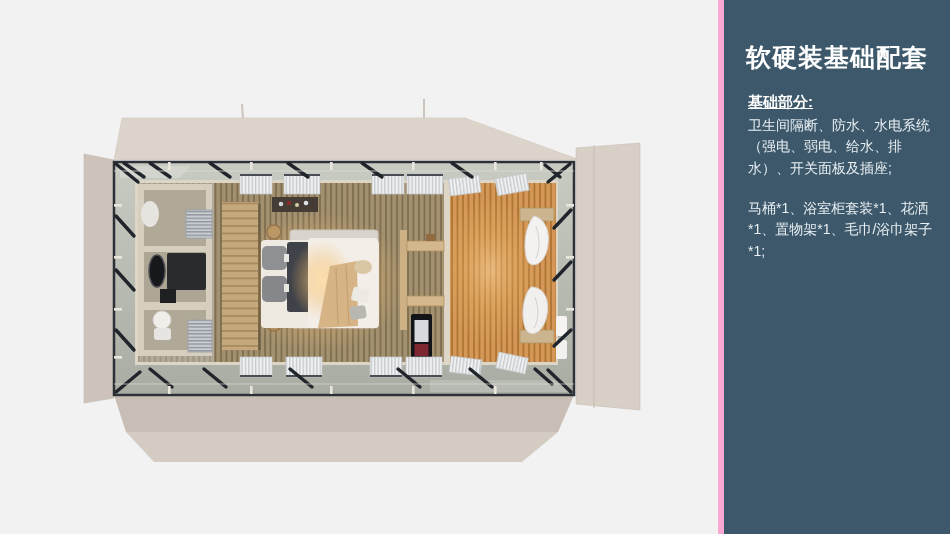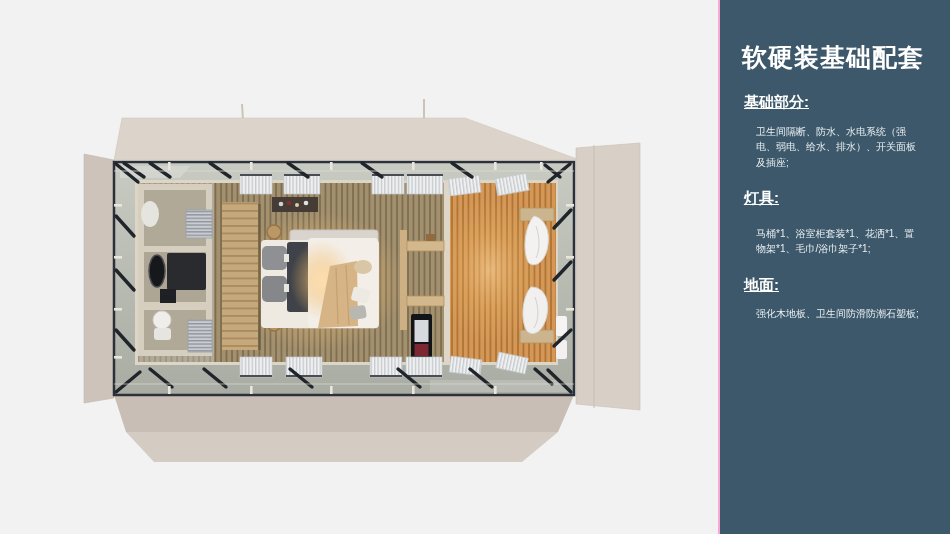--- a/index.html
+++ b/index.html
@@ -12,29 +12,29 @@
   
   .image-panel{
     position:absolute;left:0;top:0;width:718px;height:534px;
     background:#f2f2f2;border:2px solid #ffffff;box-sizing:border-box;
   }
   .image-panel svg{position:absolute;left:-2px;top:-2px;}
   
   .sidebar{
     position:absolute;left:718px;top:0;width:232px;height:534px;
     background:#3c586a;color:#ffffff;box-sizing:border-box;
-    padding:42px 16px 0 24px;border-left:2px solid #f9a8d4;
+    padding:42px 16px 0 24px;border-left:6px solid #f9a8d4;
   }
   .sidebar h1{
     font-size:25px;font-weight:bold;letter-spacing:1px;
     margin:0 0 20px -2px;line-height:1.2;white-space:nowrap;
   }
   .side-section{margin:0 0 18px 0;}
   .side-section h2{font-size:15px;font-weight:bold;margin:0 0 3px 0;line-height:1.3;color:#ffffff;text-decoration:underline;}
-  .side-section p{font-size:10px;line-height:1.55;margin:12px;color:#e9eff3;}
+  .side-section p{font-size:14px;line-height:1.55;margin:0;color:#e9eff3;}
 </style>
 </head>
 <body>
 
 <div class="canvas">
 
   <div class="image-panel">
     <svg width="718" height="534" viewBox="0 0 718 534" xmlns="http://www.w3.org/2000/svg">
       <defs>
         <pattern id="woodMid" width="5.5" height="12" patternUnits="userSpaceOnUse">
@@ -277,26 +277,21 @@
   <aside class="sidebar">
     <h1>软硬装基础配套</h1>
 
     <div class="side-section">
       <h2>基础部分:</h2>
       <p>卫生间隔断、防水、水电系统（强电、弱电、给水、排水）、开关面板及插座;</p>
     </div>
 
 
     <div class="side-section">
-      <h2>灯具:</h2>
     </div>
 
     <div class="side-section">
       <p>马桶*1、浴室柜套装*1、花洒*1、置物架*1、毛巾/浴巾架子*1;</p>
     </div>
 
-    <div class="side-section">
-      <h2>地面:</h2>
-      <p>强化木地板、卫生间防滑防潮石塑板;</p>
-    </div>
   </aside>
 
 </div>
 
 </body></html>

